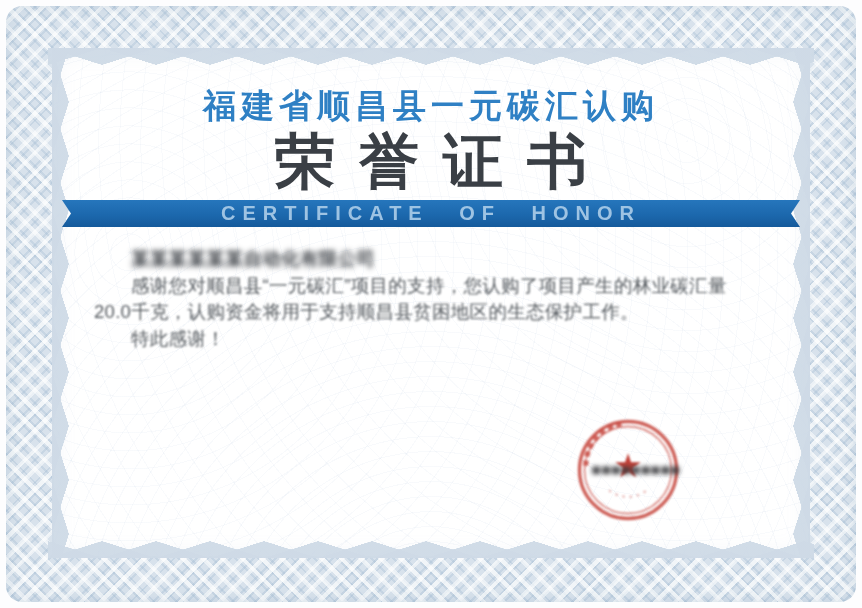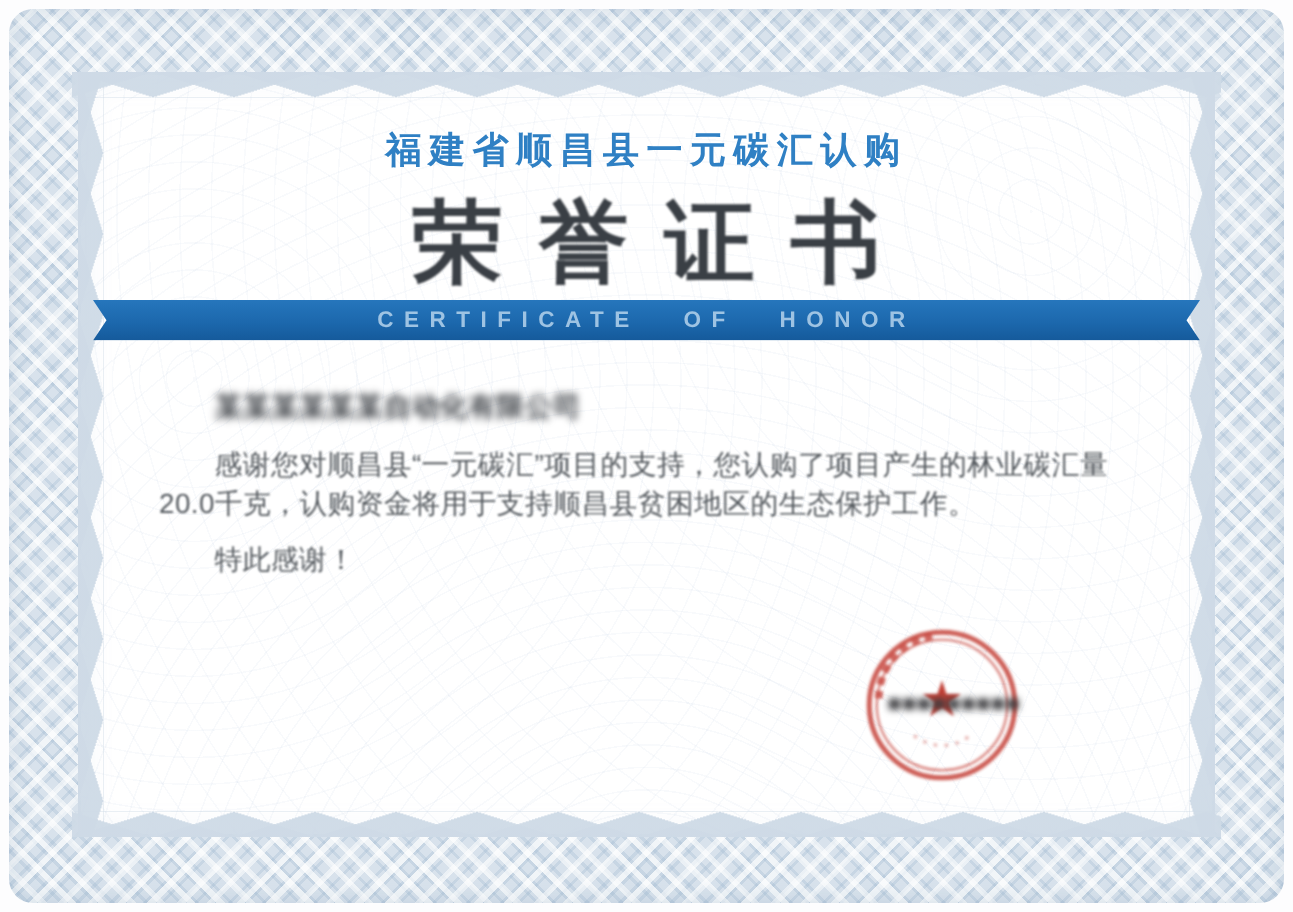--- a/index.html
+++ b/index.html
@@ -49,49 +49,49 @@
       linear-gradient(to top right,    rgba(206,218,230,.95) 49.5%, rgba(0,0,0,0) 50%);
     background-size:17px 54px;}
   .tooth.right{top:48px;bottom:50px;right:52px;width:17px;
     background-image:
       linear-gradient(to bottom left, rgba(206,218,230,.95) 49.5%, rgba(0,0,0,0) 50%),
       linear-gradient(to top left,    rgba(206,218,230,.95) 49.5%, rgba(0,0,0,0) 50%);
     background-size:17px 54px;}
 
   .title-cn{
     position:absolute;top:84px;left:0;right:0;text-align:center;
-    font-size:24px;font-weight:bold;color:#2f80c4;
+    font-size:33px;font-weight:bold;color:#2f80c4;
     letter-spacing:5px;filter:blur(.5px);
   }
   .title-main{
     position:absolute;top:122px;left:0;right:0;text-align:center;
     font-size:60px;font-weight:bold;color:#3a3f45;
     letter-spacing:24px;text-indent:24px;filter:blur(.7px);
   }
   .ribbon{
     position:absolute;top:200px;left:62px;right:62px;height:27px;
     background:linear-gradient(180deg,#2676bc 0%,#1c68ad 55%,#155a9b 100%);
     clip-path:polygon(0 0,100% 0,calc(100% - 9px) 50%,100% 100%,0 100%,9px 50%);
     filter:blur(.3px);
   }
   .ribbon-text{
     display:block;width:100%;line-height:27px;text-align:center;
-    font-size:15px;font-weight:bold;color:rgba(165,200,230,.95);
+    font-size:20px;font-weight:bold;color:rgba(165,200,230,.95);
     letter-spacing:7px;word-spacing:18px;filter:blur(.4px);
   }
   .body-block{
     position:absolute;top:246px;left:94px;width:668px;
     font-size:18.5px;line-height:26.6px;color:#53585d;
     letter-spacing:.3px;filter:blur(.85px);
   }
-  .body-block p{margin:12px;text-indent:2em;}
+  .body-block p{margin:0;text-indent:2em;}
   .recipient{
     margin:0;color:#404449;font-weight:bold;filter:blur(2.4px);
   }
-  .closing{margin:0;font-family:Liberation Mono, monospace;}
+  .closing{margin:0;}
 
   .seal{
     position:absolute;left:576px;top:418px;width:104px;height:104px;
     filter:blur(1.1px);opacity:.95;
   }
   .seal-band{
     position:absolute;left:556px;top:461px;width:160px;text-align:center;
     font-size:15.5px;font-weight:bold;color:#3b3b3e;
     letter-spacing:.5px;filter:blur(2.6px);
   }

